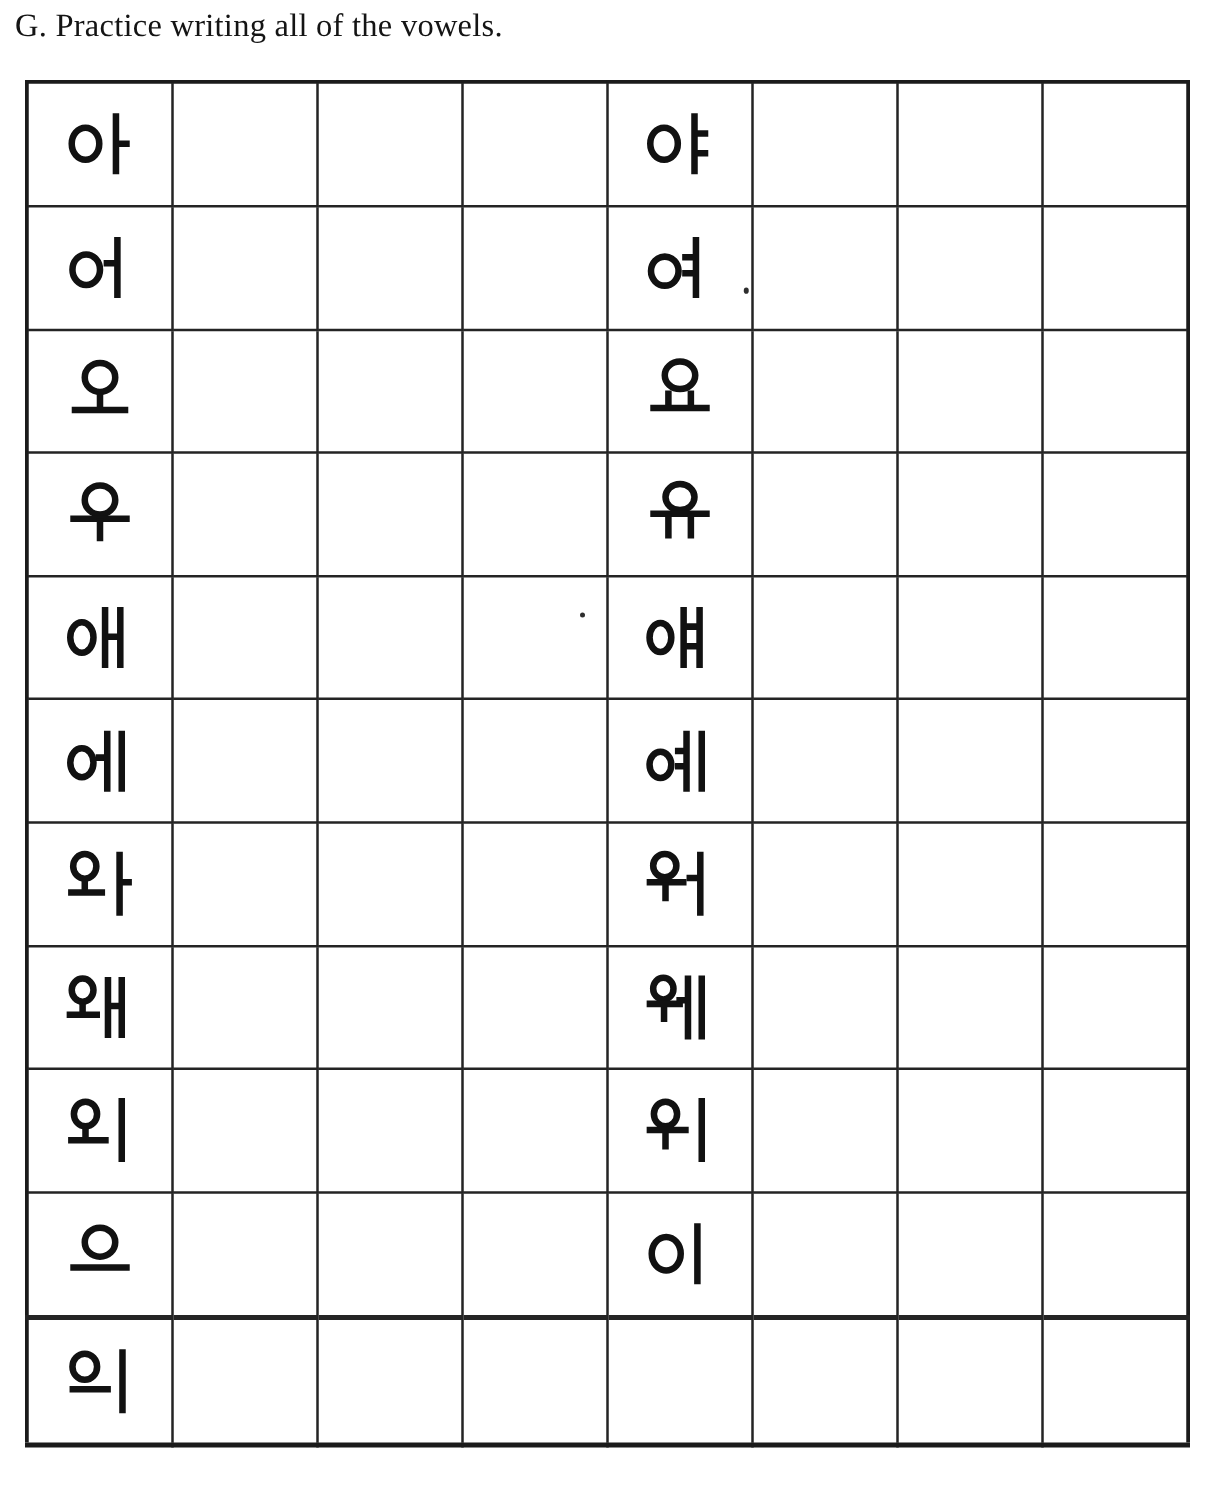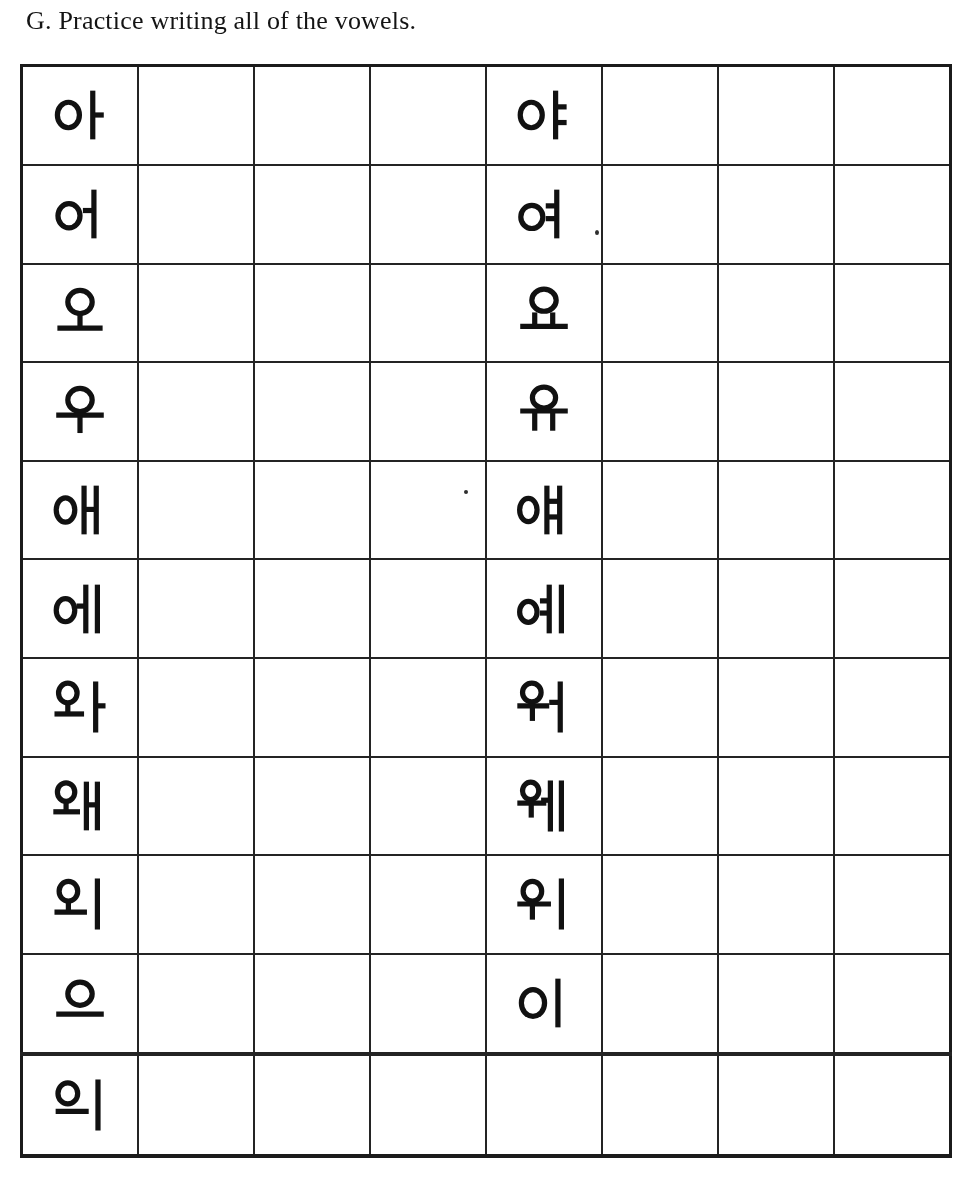--- a/index.html
+++ b/index.html
@@ -10,21 +10,21 @@
   }
   .page {
     position: relative;
     width: 964px;
     height: 1196px;
     background: #ffffff;
     overflow: hidden;
   }
   .title {
     position: absolute;
-    left: 26px;
+    left: 12px;
     top: 6px;
     font-size: 26px;
     letter-spacing: 0.2px;
     color: #141414;
     font-family: "Liberation Serif", serif;
   }
   table.grid {
     position: absolute;
     left: 20px;
     top: 64px;

